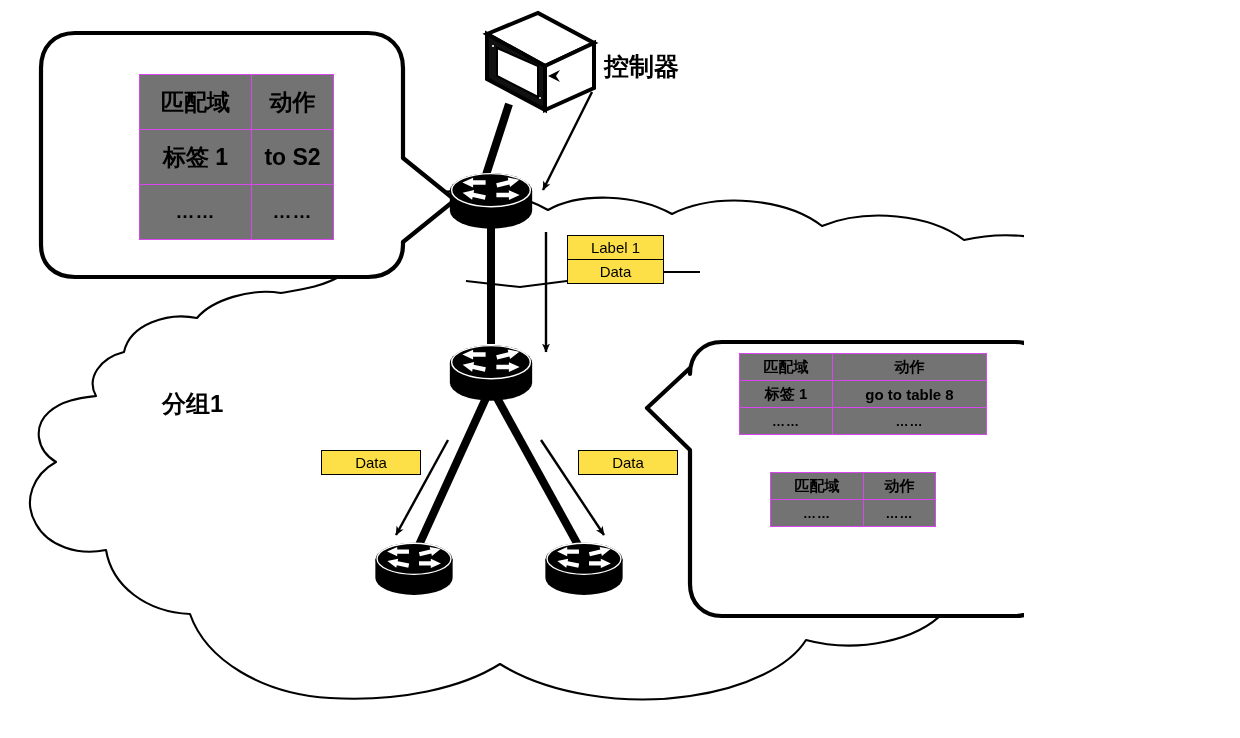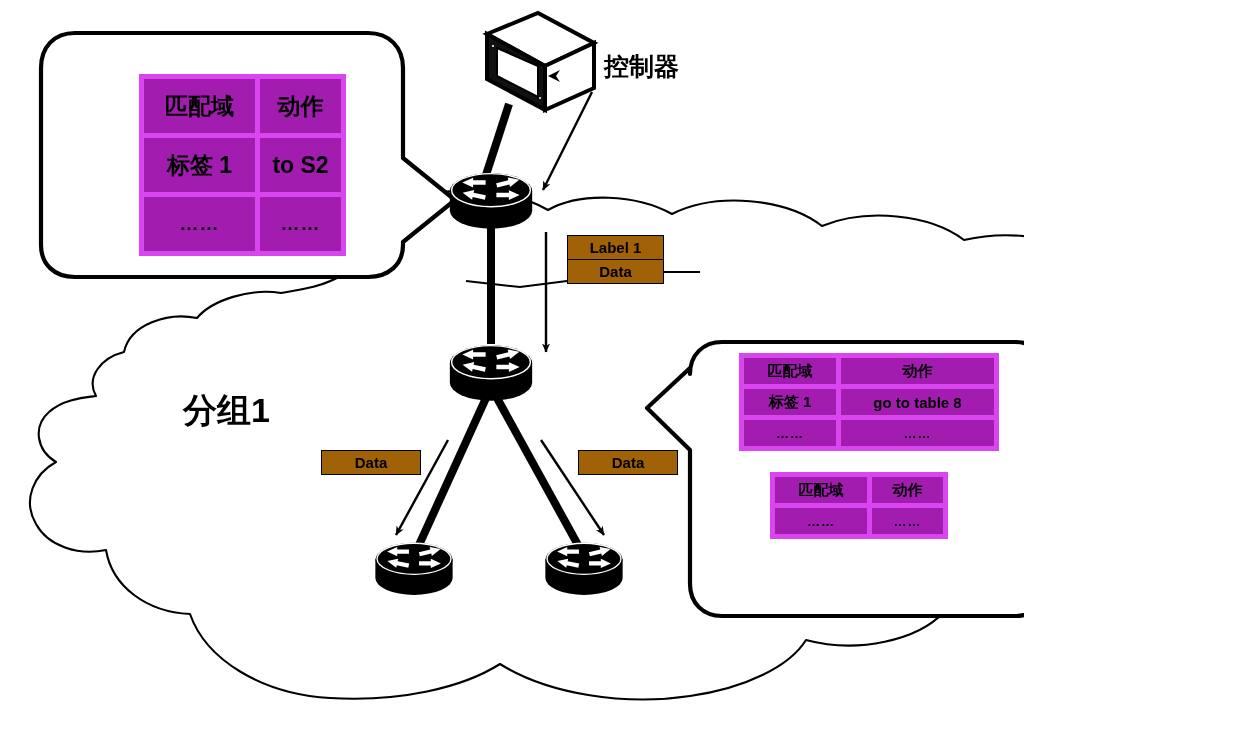--- a/index.html
+++ b/index.html
@@ -35,27 +35,27 @@
   }
   
   .flowtable {
     position: absolute;
     z-index: 3;
     border-collapse: collapse;
     background: #fff;
     table-layout: fixed;
   }
   .flowtable td {
-    border: 5px solid #d946ef;
+    border: 1px solid #d946ef;
     text-align: center;
     color: #000;
     font-weight: bold;
     padding: 0;
     vertical-align: middle;
-    background: #a21caf;
+    background: #737373;
   }
   .dots {
     letter-spacing: 1px;
     font-weight: bold;
   }
   
   #table-a { left: 139px; top: 74px; width: 192px; }
   #table-a td { height: 54px; font-size: 23px; }
   #table-a td.c1 { width: 111px; }
   #table-a td.c2 { width: 81px; }
@@ -77,37 +77,37 @@
     position: absolute;
     z-index: 3;
     border-collapse: collapse;
     background: #fff;
     table-layout: fixed;
   }
   .pktbox td {
     border: 1.6px solid #000;
     text-align: center;
     font-size: 15px;
-    font-weight: bold;
+    font-weight: normal;
     color: #000;
     height: 23px;
     padding: 0 6px;
-    background: #a16207;
+    background: #fde047;
   }
   #pkt-label1 { left: 567px; top: 235px; width: 97px; }
   #pkt-data-left { left: 321px; top: 450px; width: 100px; }
   #pkt-data-right { left: 578px; top: 450px; width: 100px; }
   
   #label-controller {
     left: 604px; top: 50px;
     font-size: 25px;
   }
   #label-group {
-    left: 183px; top: 388px;
-    font-size: 34px;
+    left: 162px; top: 388px;
+    font-size: 24px;
   }
 </style>
 </head>
 <body>
 
 <div id="stage">
 
   <svg id="art" class="layer" viewBox="0 0 1240 738">
     <defs>
       <marker id="arrow-thin" markerWidth="10" markerHeight="10" refX="8.5" refY="4" orient="auto" markerUnits="userSpaceOnUse">

